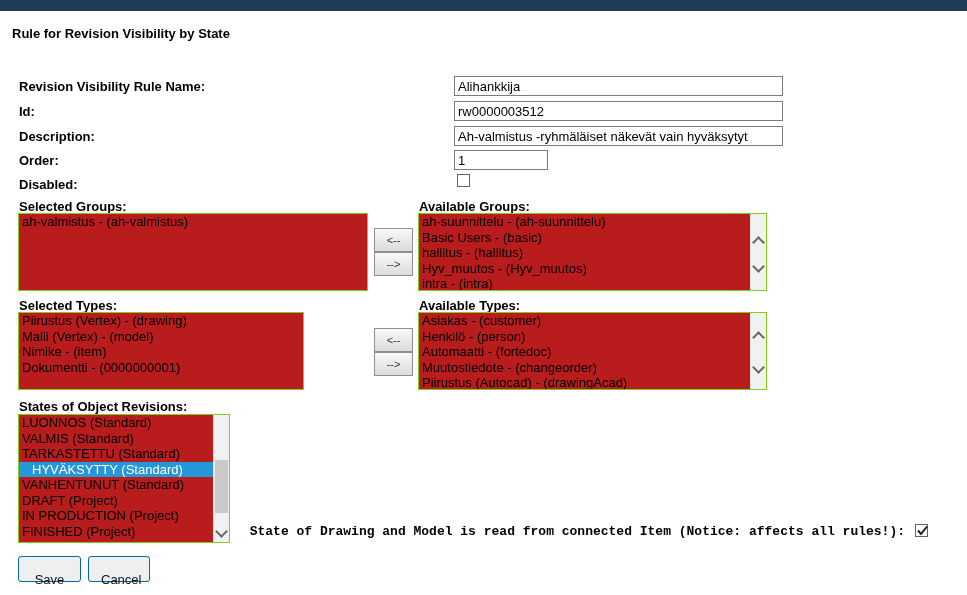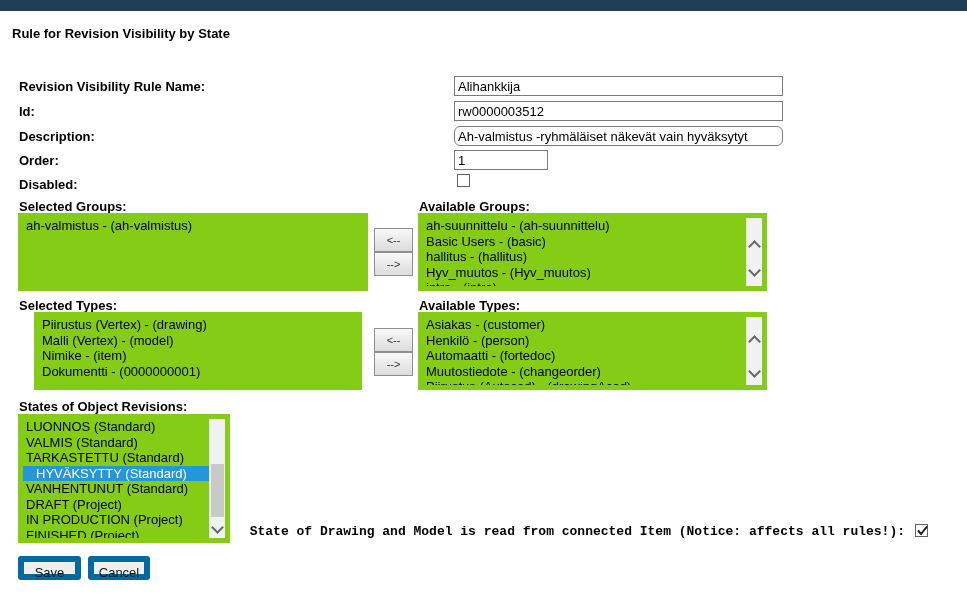--- a/index.html
+++ b/index.html
@@ -4,61 +4,61 @@
 <style>
   html,body{margin:0;padding:0;background:#fff;}
   #app{position:relative;width:967px;height:595px;background:#fff;overflow:hidden;
        font-family:"Liberation Sans",sans-serif;color:#000;}
   .abs{position:absolute;}
   .topbar{left:0;top:0;width:967px;height:11px;}
   .title{left:12px;top:26px;font-size:13px;font-weight:bold;}
   .lbl{font-size:13px;font-weight:bold;white-space:nowrap;}
   .txtin{height:20px;border:1px solid #7b7b7b;background:#fff;font-family:inherit;
          font-size:13px;padding:0 3px;box-sizing:border-box;color:#000;position:absolute;}
-  .listbox{border:5px solid #84cc16;background:#84cc16;font-size:13px;overflow:hidden;
+  .listbox{border:1px solid #84cc16;background:#b91c1c;font-size:13px;overflow:hidden;
            box-sizing:border-box;position:absolute;}
   .li{height:15.5px;line-height:15.5px;padding-left:3px;white-space:nowrap;overflow:hidden;}
   .has-sbar .li{margin-right:15px;}
   .li.sel{background:#2597d8;color:#fff;padding-left:13px;}
   .sbar{position:absolute;top:0;right:0;bottom:0;width:15px;background:#f1f1f1;
         border-left:1px solid #e4e4e4;}
   .chev{position:absolute;left:3px;width:7px;height:7px;border:0 solid #666;}
   .chev.up{border-left-width:2px;border-top-width:2px;transform:rotate(45deg);}
   .chev.down{border-right-width:2px;border-bottom-width:2px;transform:rotate(45deg);}
   .thumb{position:absolute;left:1px;width:13px;background:#c9c9c9;}
   .xferbtn{position:absolute;width:39px;height:24px;box-sizing:border-box;
            background:linear-gradient(#f8f8f8,#dcdcdc);border:1px solid #8f8f8f;
            font-size:11px;color:#333;text-align:center;line-height:22px;
            font-family:inherit;padding:0;}
   .cb{position:absolute;width:13px;height:13px;background:#fff;border:1px solid #636363;
       box-sizing:border-box;}
   .cb svg{position:absolute;left:0px;top:-1px;}
   .btn{position:absolute;height:24px;box-sizing:border-box;background:#efefef;
-       border:6px solid #0369a1;border-radius:3px;font-size:13px;color:#111;
-       font-family:inherit;line-height:21px;text-align:center;padding:0;}
+       border:1px solid #0369a1;border-radius:3px;font-size:13px;color:#111;
+       font-family:inherit;line-height:21px;text-align:center;padding:12px;}
   .footlbl{font-size:13px;font-weight:bold;white-space:nowrap;text-align:right;font-family:Liberation Mono, monospace;}
 </style>
 </head>
 <body>
 
 <div id="app">
 
   <div class="abs topbar" style="background:#1f3d57"></div>
 
   <div class="abs title">Rule for Revision Visibility by State</div>
 
   <div class="abs lbl" style="left:19px;top:79px">Revision Visibility Rule Name:</div>
   <div class="abs lbl" style="left:19px;top:104px">Id:</div>
   <div class="abs lbl" style="left:19px;top:129px">Description:</div>
   <div class="abs lbl" style="left:19px;top:153px">Order:</div>
   <div class="abs lbl" style="left:19px;top:177px">Disabled:</div>
 
   <input class="txtin" style="left: 454px; top: 76px; width: 329px;" value="Alihankkija">
   <input class="txtin" style="left: 454px; top: 101px; width: 329px;" value="rw0000003512">
-  <input class="txtin" style="left: 454px; top: 126px; width: 329px; border-radius: 6px;" value="Ah-valmistus -ryhmäläiset näkevät vain hyväksytyt">
+  <input class="txtin" style="left: 454px; top: 126px; width: 329px;" value="Ah-valmistus -ryhmäläiset näkevät vain hyväksytyt">
   <input class="txtin" style="left: 454px; top: 150px; width: 94px;" value="1">
 
   <span class="cb" style="left:457px;top:174px">
     
   </span>
 
   <div class="abs lbl" style="left:19px;top:199px">Selected Groups:</div>
   <div class="abs lbl" style="left:419px;top:199px">Available Groups:</div>
 
   <div class="listbox" style="left:18px;top:213px;width:350px;height:78px">
@@ -76,21 +76,21 @@
     <div class="li">intra - (intra)</div>
     <div class="sbar">
       <span class="chev up" style="top:24px"></span>
       <span class="chev down" style="top:48px"></span>
     </div>
   </div>
 
   <div class="abs lbl" style="left:19px;top:298px">Selected Types:</div>
   <div class="abs lbl" style="left:419px;top:298px">Available Types:</div>
 
-  <div class="listbox" style="left:34px;top:312px;width:328px;height:78px">
+  <div class="listbox" style="left:18px;top:312px;width:286px;height:78px">
     <div class="li">Piirustus (Vertex) - (drawing)</div>
     <div class="li">Malli (Vertex) - (model)</div>
     <div class="li">Nimike - (item)</div>
     <div class="li">Dokumentti - (0000000001)</div>
   </div>
 
   <button class="xferbtn" style="left:374px;top:328px">&lt;--</button>
   <button class="xferbtn" style="left:374px;top:352px">--&gt;</button>
 
   <div class="listbox has-sbar" style="left:418px;top:312px;width:349px;height:78px">

